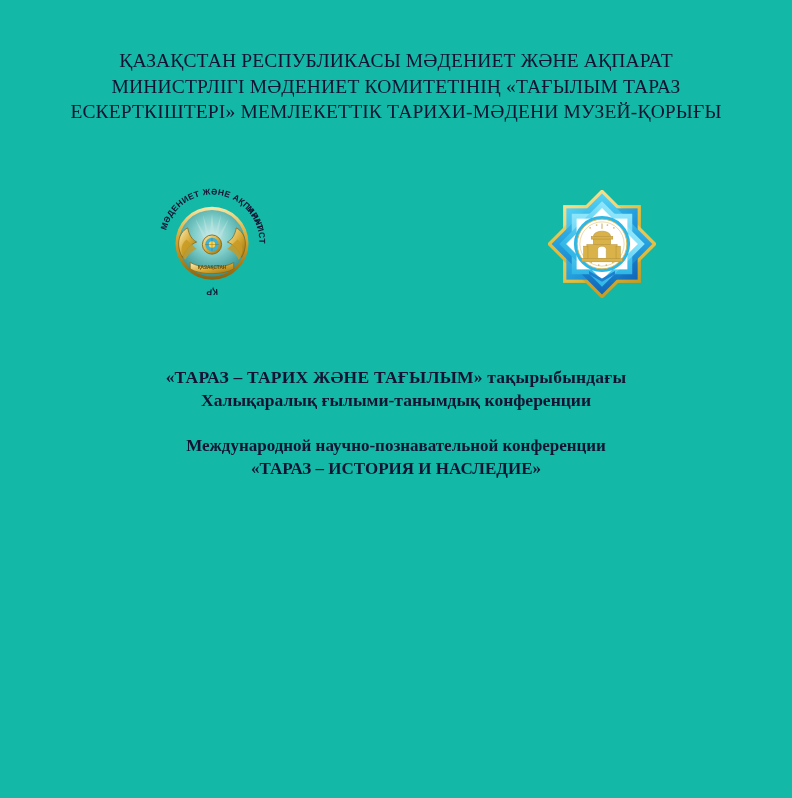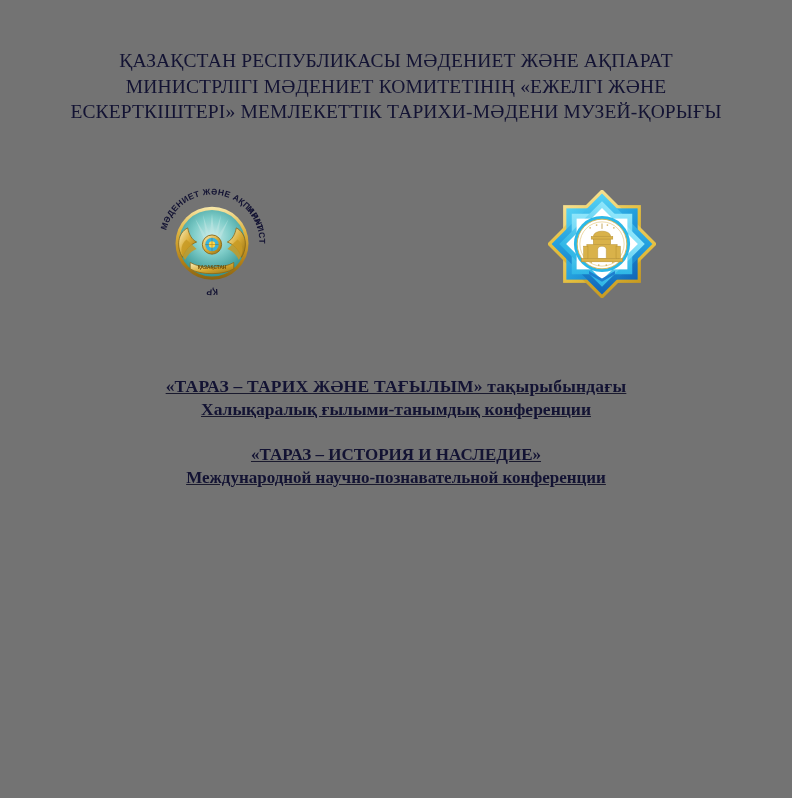--- a/index.html
+++ b/index.html
@@ -10,21 +10,21 @@
   }
   body {
     font-family: "Liberation Serif", "DejaVu Serif", serif;
     color: #1a1a2e;
   }
   .page {
     position: relative;
     width: 792px;
     height: 798px;
     margin: 0 auto;
-    background: #737373;
+    background: #14b8a6;
     overflow: hidden;
   }
 
   
   .header {
     position: absolute;
     top: 48px;
     left: 60px;
     width: 672px;
     text-align: center;
@@ -63,21 +63,21 @@
   .emblem-left svg, .emblem-right svg { display: block; width: 100%; height: 100%; }
 
   
   .titles {
     position: absolute;
     top: 362px;
     left: 56px;
     width: 680px;
     text-align: center;
   }
-  .block { margin: 13px; text-decoration: underline; }
+  .block { margin: 4px; }
   .block.kz { margin-bottom: 22px; }
   .block.ru { margin-bottom: 22px; }
   .block.en { margin-bottom: 0; }
 
   .tline {
     font-family: "Liberation Serif", "DejaVu Serif", serif;
     font-weight: bold;
     color: #131333;
     white-space: nowrap;
   }
@@ -92,21 +92,21 @@
   
   .en .tline { font-size: 16.5px; line-height: 22.5px; }
 </style>
 </head>
 <body>
 
 <div class="page">
 
   <div class="header">
     <div class="hline">ҚАЗАҚСТАН РЕСПУБЛИКАСЫ МӘДЕНИЕТ ЖӘНЕ АҚПАРАТ</div>
-    <div class="hline">МИНИСТРЛІГІ МӘДЕНИЕТ КОМИТЕТІНІҢ «ЕЖЕЛГІ ЖӘНЕ</div>
+    <div class="hline">МИНИСТРЛІГІ МӘДЕНИЕТ КОМИТЕТІНІҢ «ТАҒЫЛЫМ ТАРАЗ</div>
     <div class="hline">ЕСКЕРТКІШТЕРІ» МЕМЛЕКЕТТІК ТАРИХИ-МӘДЕНИ МУЗЕЙ-ҚОРЫҒЫ</div>
   </div>
 
   <div class="emblems">
 
     <div class="emblem-left">
       <svg viewBox="0 0 200 200" xmlns="http://www.w3.org/2000/svg" aria-hidden="true">
         <defs>
           <radialGradient id="domeG" cx="50%" cy="40%" r="62%">
             <stop offset="0%" stop-color="#cdeceb"></stop>
@@ -248,20 +248,20 @@
   </div>
 
   <div class="titles">
 
     <div class="block kz">
       <div class="tline caps">«ТАРАЗ – ТАРИХ ЖӘНЕ ТАҒЫЛЫМ» тақырыбындағы</div>
       <div class="tline">Халықаралық ғылыми-танымдық конференции</div>
     </div>
 
     <div class="block ru">
+      <div class="tline">Международной научно-познавательной конференции</div>
       <div class="tline caps">«ТАРАЗ – ИСТОРИЯ И НАСЛЕДИЕ»</div>
-      <div class="tline">Международной научно-познавательной конференции</div>
     </div>
 
 
   </div>
 
 </div>
 
 </body></html>

